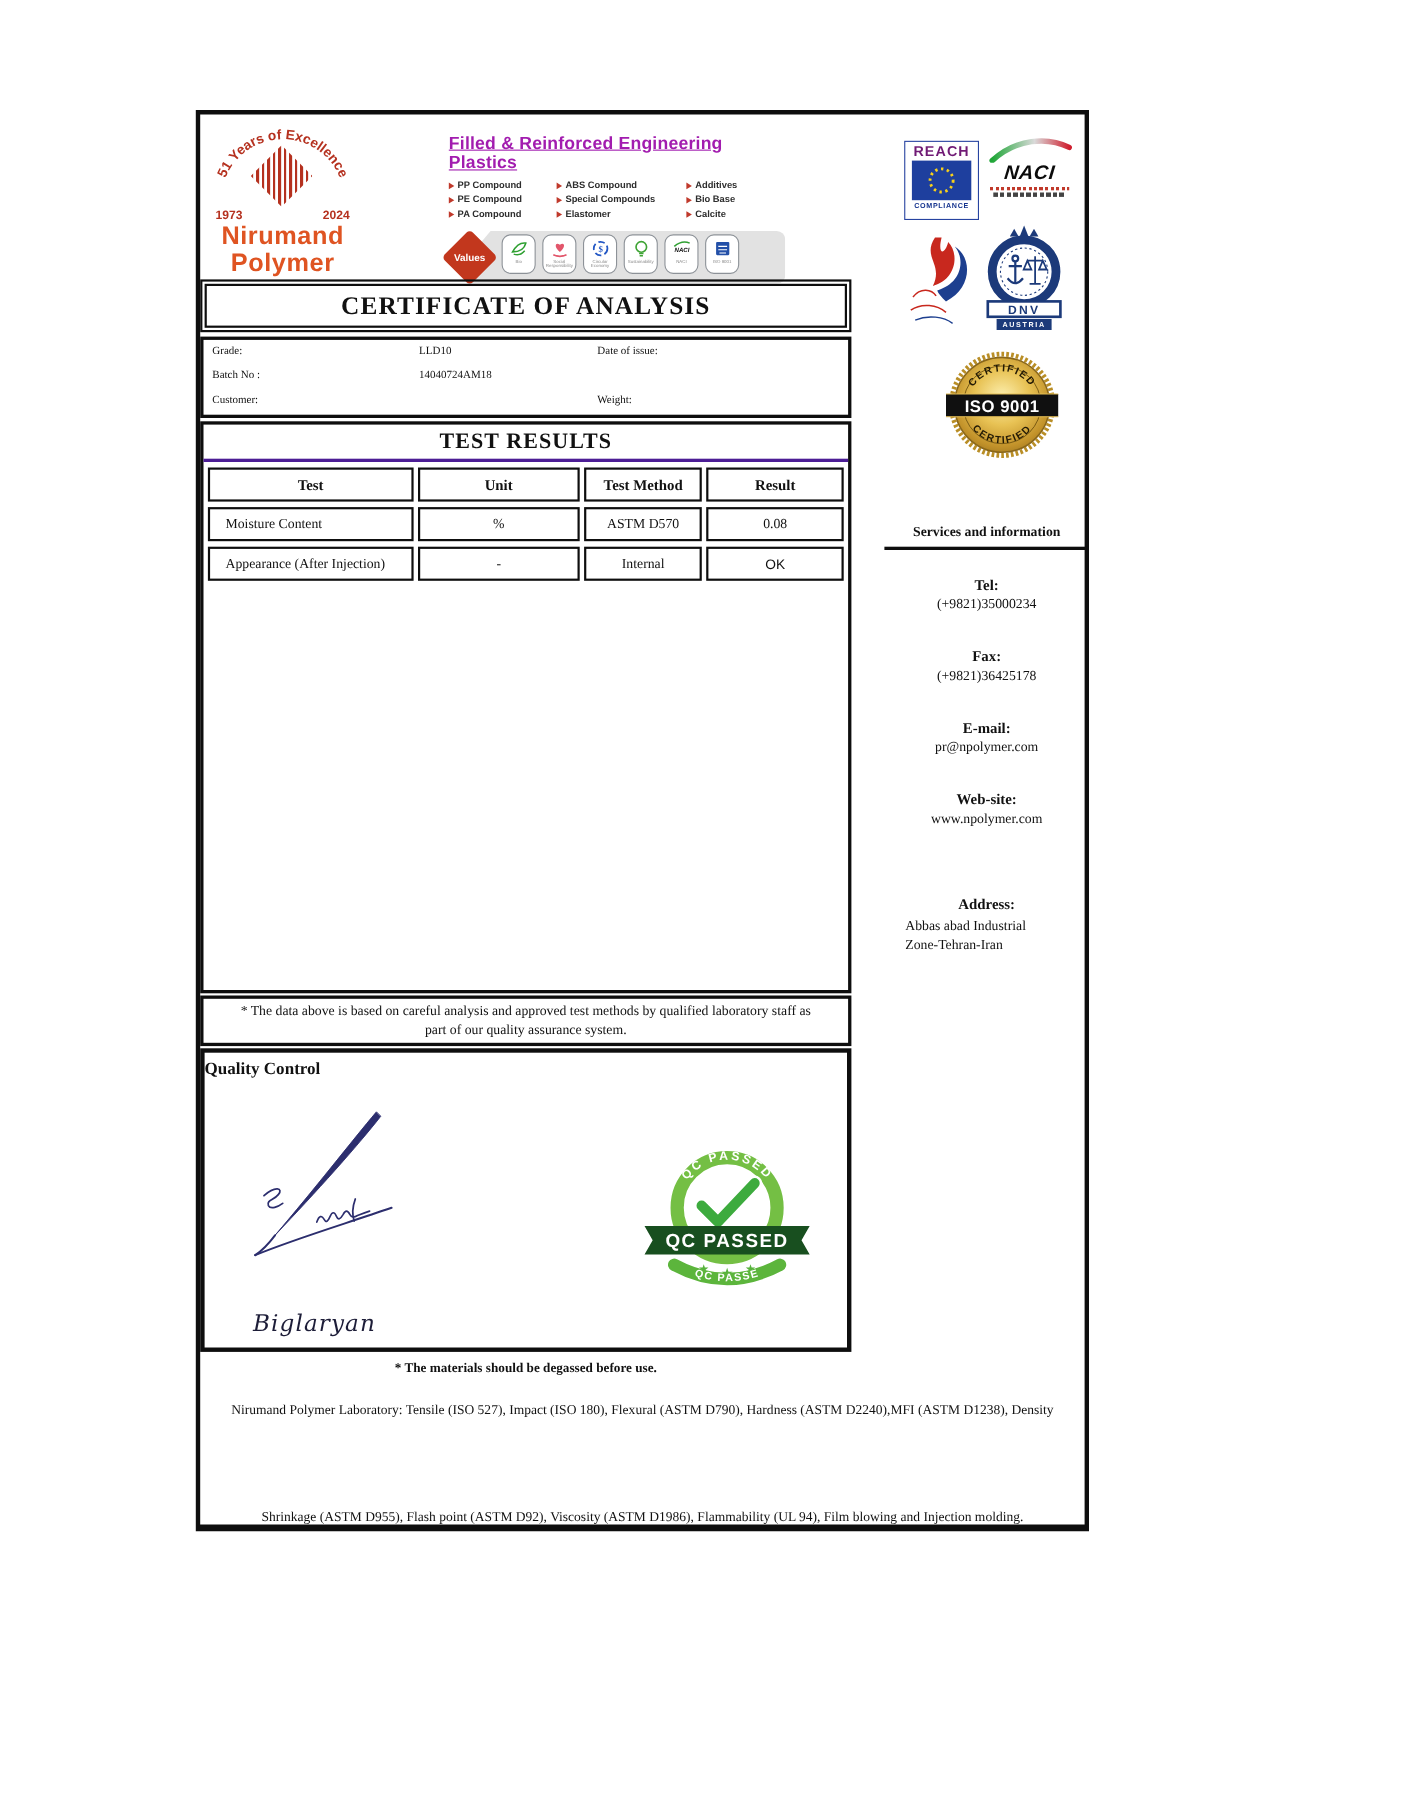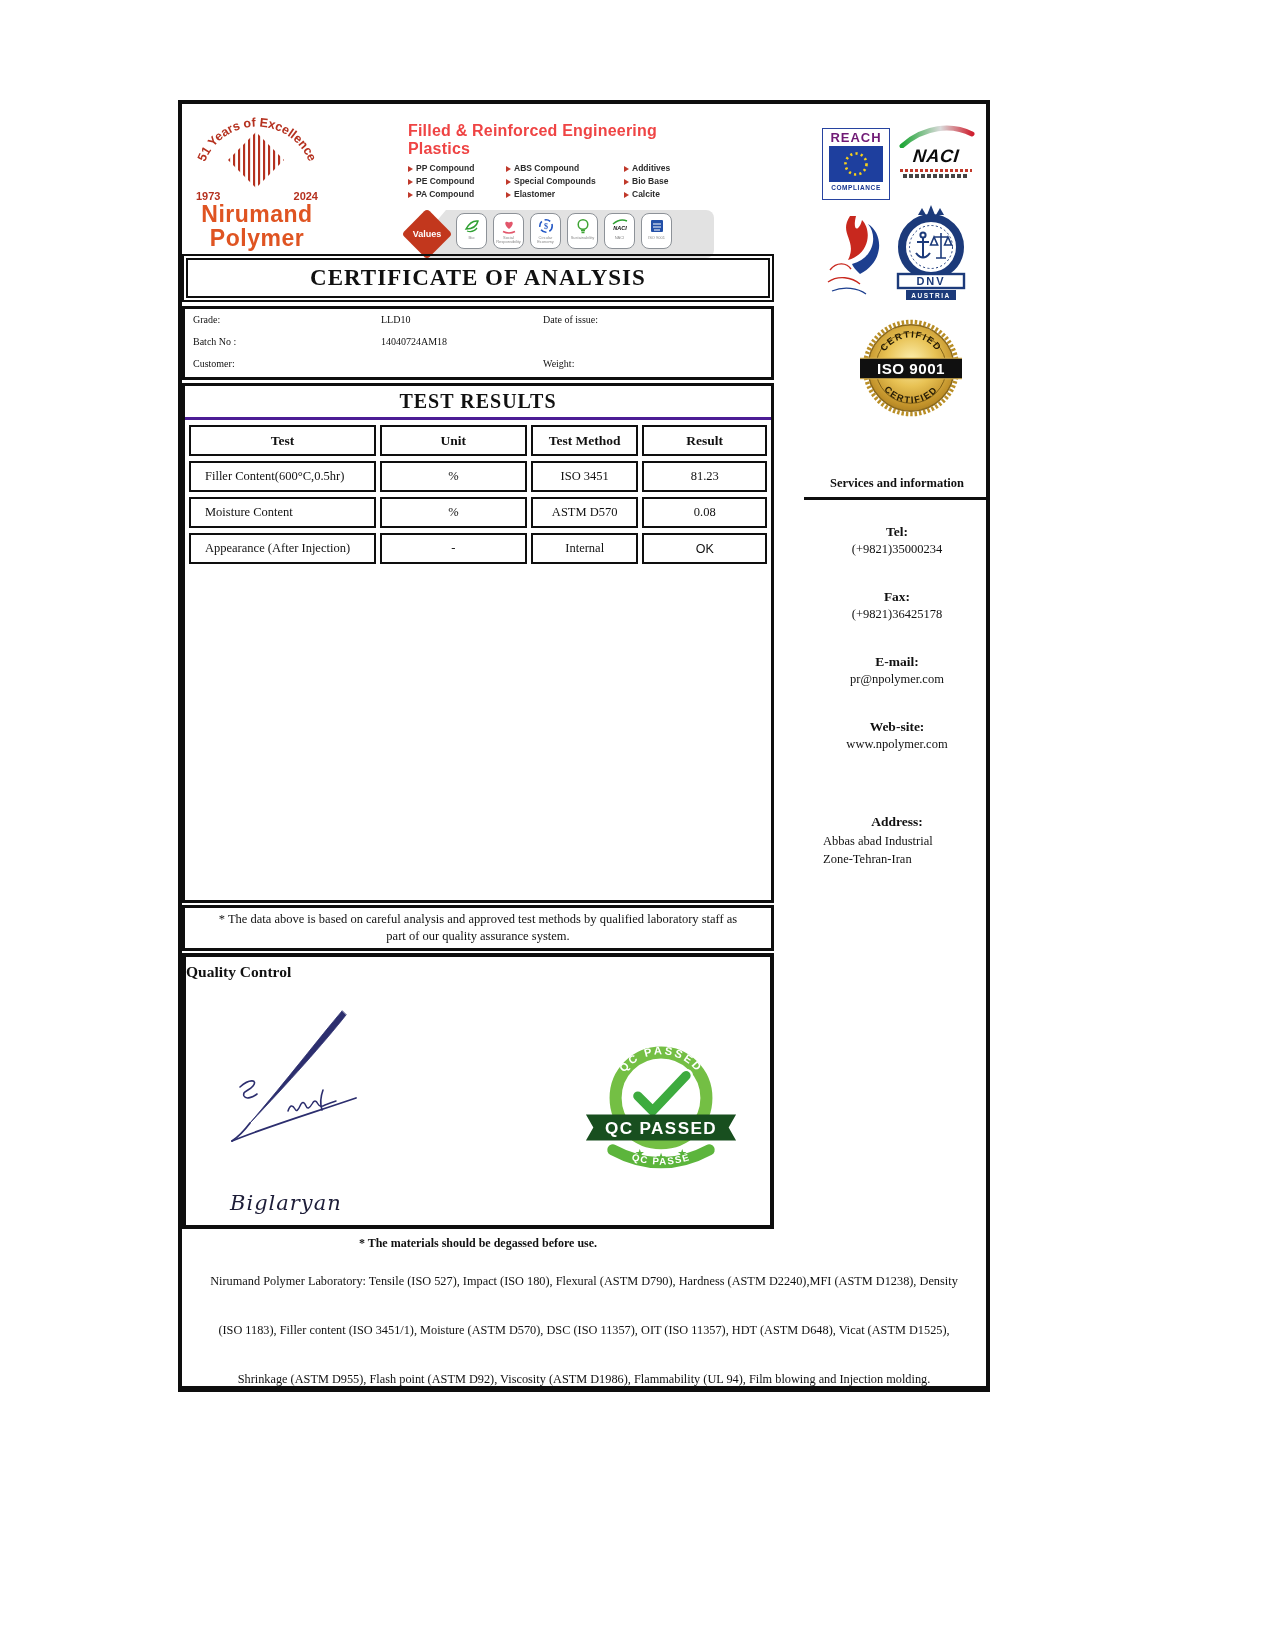--- a/index.html
+++ b/index.html
@@ -14,21 +14,21 @@
   .brand .diamond{position:absolute;left:36px;top:18px;width:56px;height:56px;
       background:repeating-linear-gradient(90deg,#b5311f 0 2px,rgba(181,49,31,.15) 2px 3px,transparent 3px 5px);
       clip-path:polygon(50% 0,100% 50%,50% 100%,0 50%);}
   .brand .years{position:absolute;left:0;top:76px;width:130px;display:flex;justify-content:space-between;
       font-family:"Liberation Sans",sans-serif;font-weight:bold;font-size:11px;color:#b5311f;padding:0 4px;box-sizing:border-box;}
   .brand .bname{position:absolute;left:0;top:88px;width:130px;text-align:center;
       font-family:"Liberation Sans",sans-serif;font-weight:bold;color:#df5422;font-size:23px;line-height:24px;letter-spacing:.5px;}
 
   
   .plastics{position:absolute;left:226px;top:18px;width:300px;}
-  .plastics .ptitle{font-family:"Liberation Sans",sans-serif;font-weight:bold;font-size:16px;color:#ef4444;letter-spacing:.2px;}
+  .plastics .ptitle{font-family:"Liberation Sans",sans-serif;font-weight:bold;font-size:16px;color:#a21caf;letter-spacing:.2px;text-decoration:underline;}
   .plist{display:grid;grid-template-columns:98px 118px 72px;margin-top:4px;
       font-family:"Liberation Sans",sans-serif;font-weight:bold;font-size:8.5px;color:#2d2d2d;}
   .pitem{display:flex;align-items:center;line-height:13px;}
   .tri{width:0;height:0;border-left:5px solid #c0392b;border-top:3px solid transparent;border-bottom:3px solid transparent;
       display:inline-block;margin-right:3px;flex:none;}
   .values-row{position:relative;margin-top:7px;height:56px;}
   .vbanner{position:absolute;left:16px;top:2px;right:-6px;height:48px;background:#e2e2e2;
       clip-path:polygon(22px 0,100% 0,100% 100%,0 100%,0 26px);border-radius:0 8px 8px 0;}
   .vdiamond{position:absolute;left:-4px;top:3px;width:46px;height:46px;text-align:right;}
   .vdiamond:before{content:"";position:absolute;inset:5px;background:#c2371d;transform:rotate(45deg);border-radius:4px;}
@@ -356,26 +356,20 @@
         <thead>
           <tr>
             <th>Test</th>
             <th>Unit</th>
             <th>Test Method</th>
             <th>Result</th>
           </tr>
         </thead>
         <tbody>
           <tr>
-            <td class="t">Filler Content(600°C,0.5hr)</td>
-            <td>%</td>
-            <td>ISO 3451</td>
-            <td>81.23</td>
-          </tr>
-          <tr>
             <td class="t">Moisture Content</td>
             <td>%</td>
             <td>ASTM D570</td>
             <td>0.08</td>
           </tr>
           <tr>
             <td class="t">Appearance (After Injection)</td>
             <td>-</td>
             <td>Internal</td>
             <td class="sans">OK</td>
@@ -422,17 +416,16 @@
             <path id="qcBot" d="M 36,130 Q 85,154 134,130"></path>
           </defs>
         <text font-size="10.5" font-weight="bold" fill="#fff" letter-spacing="1.5" class="sans">
           <textPath href="#qcBot" startOffset="50%" text-anchor="middle">QC PASSE</textPath>
         </text>
       </svg>
     </div>
 
     <div class="degas">* The materials should be degassed before use.</div>
     <div class="fline" style="top:1170px">Nirumand Polymer Laboratory: Tensile (ISO 527), Impact (ISO 180), Flexural (ASTM D790), Hardness (ASTM D2240),MFI (ASTM D1238), Density</div>
-    <div class="fline" style="top:1219px">(ISO 1183), Filler content (ISO 3451/1), Moisture (ASTM D570), DSC (ISO 11357), OIT (ISO 11357), HDT (ASTM D648), Vicat (ASTM D1525),</div>
     <div class="fline" style="top:1268px">Shrinkage (ASTM D955), Flash point (ASTM D92), Viscosity (ASTM D1986), Flammability (UL 94), Film blowing and Injection molding.</div>
 
   </div>
 </div>
 
 </body></html>

